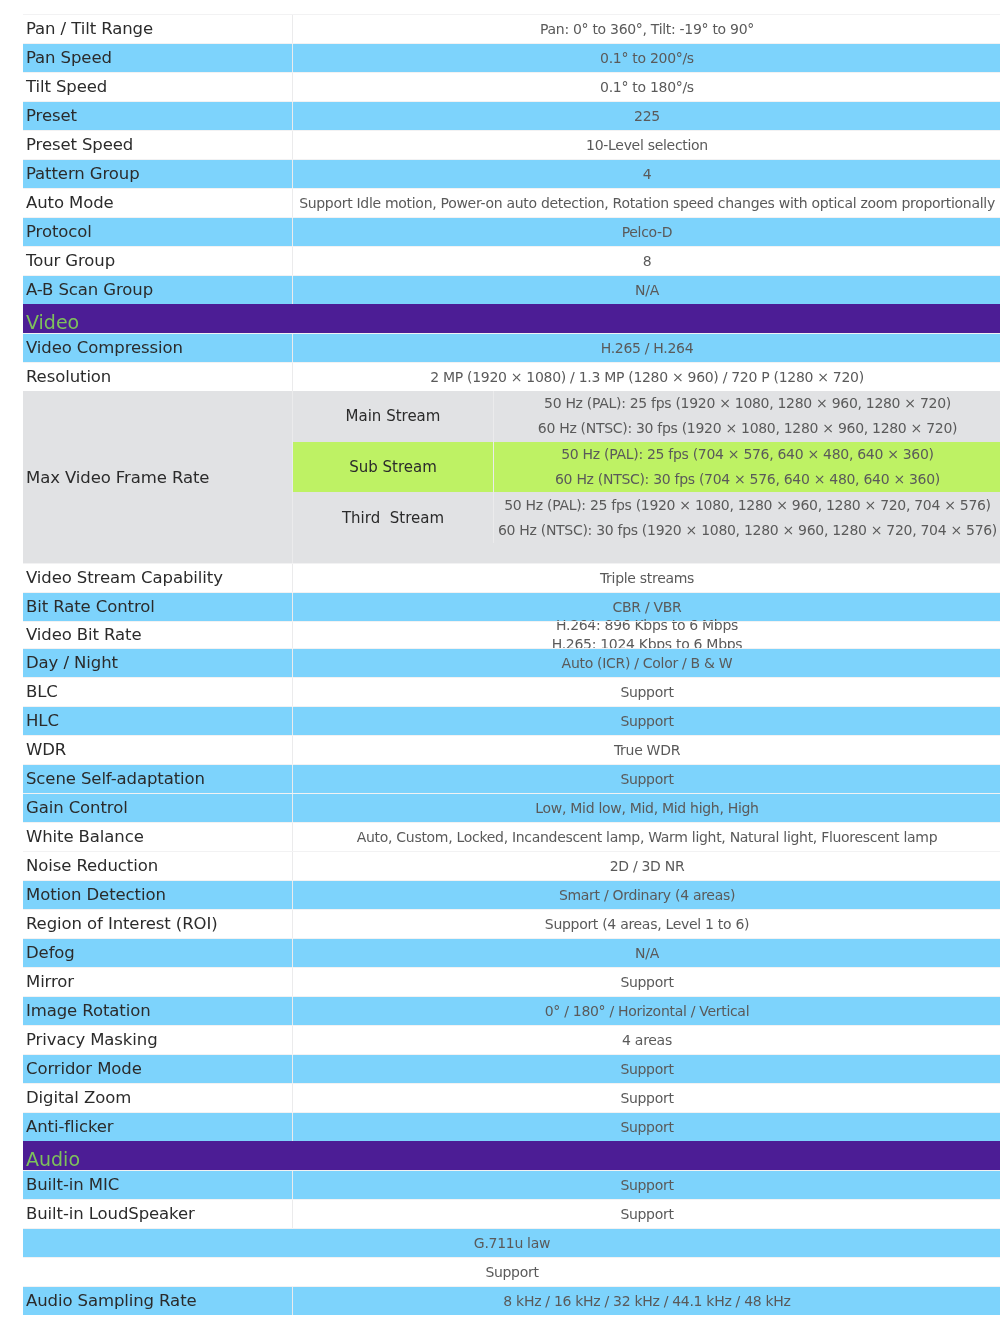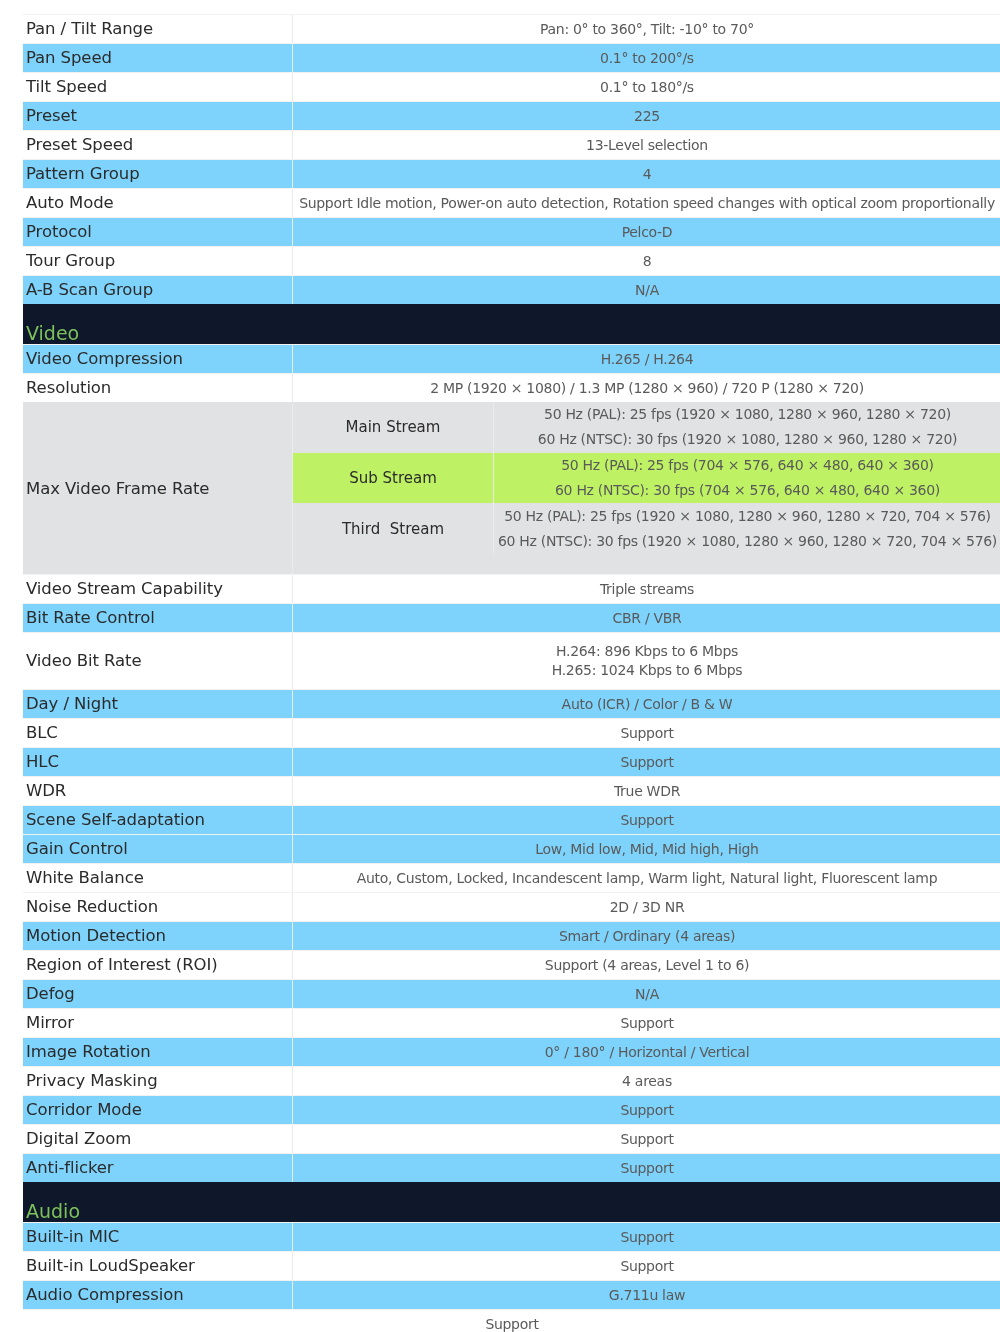--- a/index.html
+++ b/index.html
@@ -10,61 +10,61 @@
   .row.shade { background: #7dd3fc; }
   .row.plain { background: #ffffff; }
   .row.plain::before, .row.shade::before { content: ""; position: absolute; left: 0; right: 0; top: 0; height: 1px; background: #f2f2f3; }
   .label { width: 270px; padding-left: 3px; box-sizing: border-box; color: #2b2b2b;
            font-size: 16.5px; display: flex; align-items: center; letter-spacing: -0.1px;
            border-right: 1px solid #ebebec; }
   .value { flex: 1; text-align: center; color: #5a5a5a; font-size: 14px;
            display: flex; flex-direction: column; align-items: center; justify-content: center;
            letter-spacing: -0.3px; line-height: 20px; }
   .h29 { height: 29px; }
-  .section { height: 40px; display: flex; align-items: flex-end; padding-left: 3px;
-             font-size: 19px; background: #0f172a; }
+  .section { height: 29px; display: flex; align-items: flex-end; padding-left: 3px;
+             font-size: 19px; background: #4c1d95; }
   .section span { line-height: 22px; }
   .complex { display: flex; width: 978px; background: #e1e2e4; }
   .complex .label { height: 172px; }
   .streams { flex: 1; display: flex; flex-direction: column; }
   .stream { display: flex; height: 50.7px; }
   .stream.plain { background: #bef264; }
   .stream.shade { background: #e1e2e4; }
   .stream-name { width: 200px; border-right: 1px solid #ebebec; display: flex; align-items: center;
                  justify-content: center; font-size: 15px; color: #2b2b2b; }
   .stream-vals { flex: 1; display: flex; flex-direction: column; justify-content: center;
                  align-items: center; color: #5a5a5a; font-size: 14px; line-height: 25px; letter-spacing: -0.3px; }
-  .tall { height: 57px; }
+  .tall { height: 27px; }
   .tall .value { line-height: 19px; }
 </style>
 </head>
 <body>
 
 <div id="sheet">
 
   <div>
     <div class="row plain h29">
         <div class="label">Pan / Tilt Range</div>
-        <div class="value">Pan: 0° to 360°, Tilt: -10° to 70°</div>
+        <div class="value">Pan: 0° to 360°, Tilt: -19° to 90°</div>
       </div>
     <div class="row shade h29">
         <div class="label">Pan Speed</div>
         <div class="value">0.1° to 200°/s</div>
       </div>
     <div class="row plain h29">
         <div class="label">Tilt Speed</div>
         <div class="value">0.1° to 180°/s</div>
       </div>
     <div class="row shade h29">
         <div class="label">Preset</div>
         <div class="value">225</div>
       </div>
     <div class="row plain h29">
         <div class="label">Preset Speed</div>
-        <div class="value">13-Level selection</div>
+        <div class="value">10-Level selection</div>
       </div>
     <div class="row shade h29">
         <div class="label">Pattern Group</div>
         <div class="value">4</div>
       </div>
     <div class="row plain h29">
         <div class="label">Auto Mode</div>
         <div class="value">Support Idle motion, Power-on auto detection, Rotation speed changes with optical zoom proportionally</div>
       </div>
     <div class="row shade h29">
@@ -215,21 +215,20 @@
   <div>
     <div class="row shade h29">
         <div class="label">Built-in MIC</div>
         <div class="value">Support</div>
       </div>
     <div class="row plain h29">
         <div class="label">Built-in LoudSpeaker</div>
         <div class="value">Support</div>
       </div>
     <div class="row shade h29">
-        <div class="label">Audio Compression</div>
         <div class="value">G.711u law</div>
       </div>
     <div class="row plain h29">
         <div class="value">Support</div>
       </div>
     <div class="row shade h29">
         <div class="label">Audio Sampling Rate</div>
         <div class="value">8 kHz / 16 kHz / 32 kHz / 44.1 kHz / 48 kHz</div>
       </div>
   </div>

